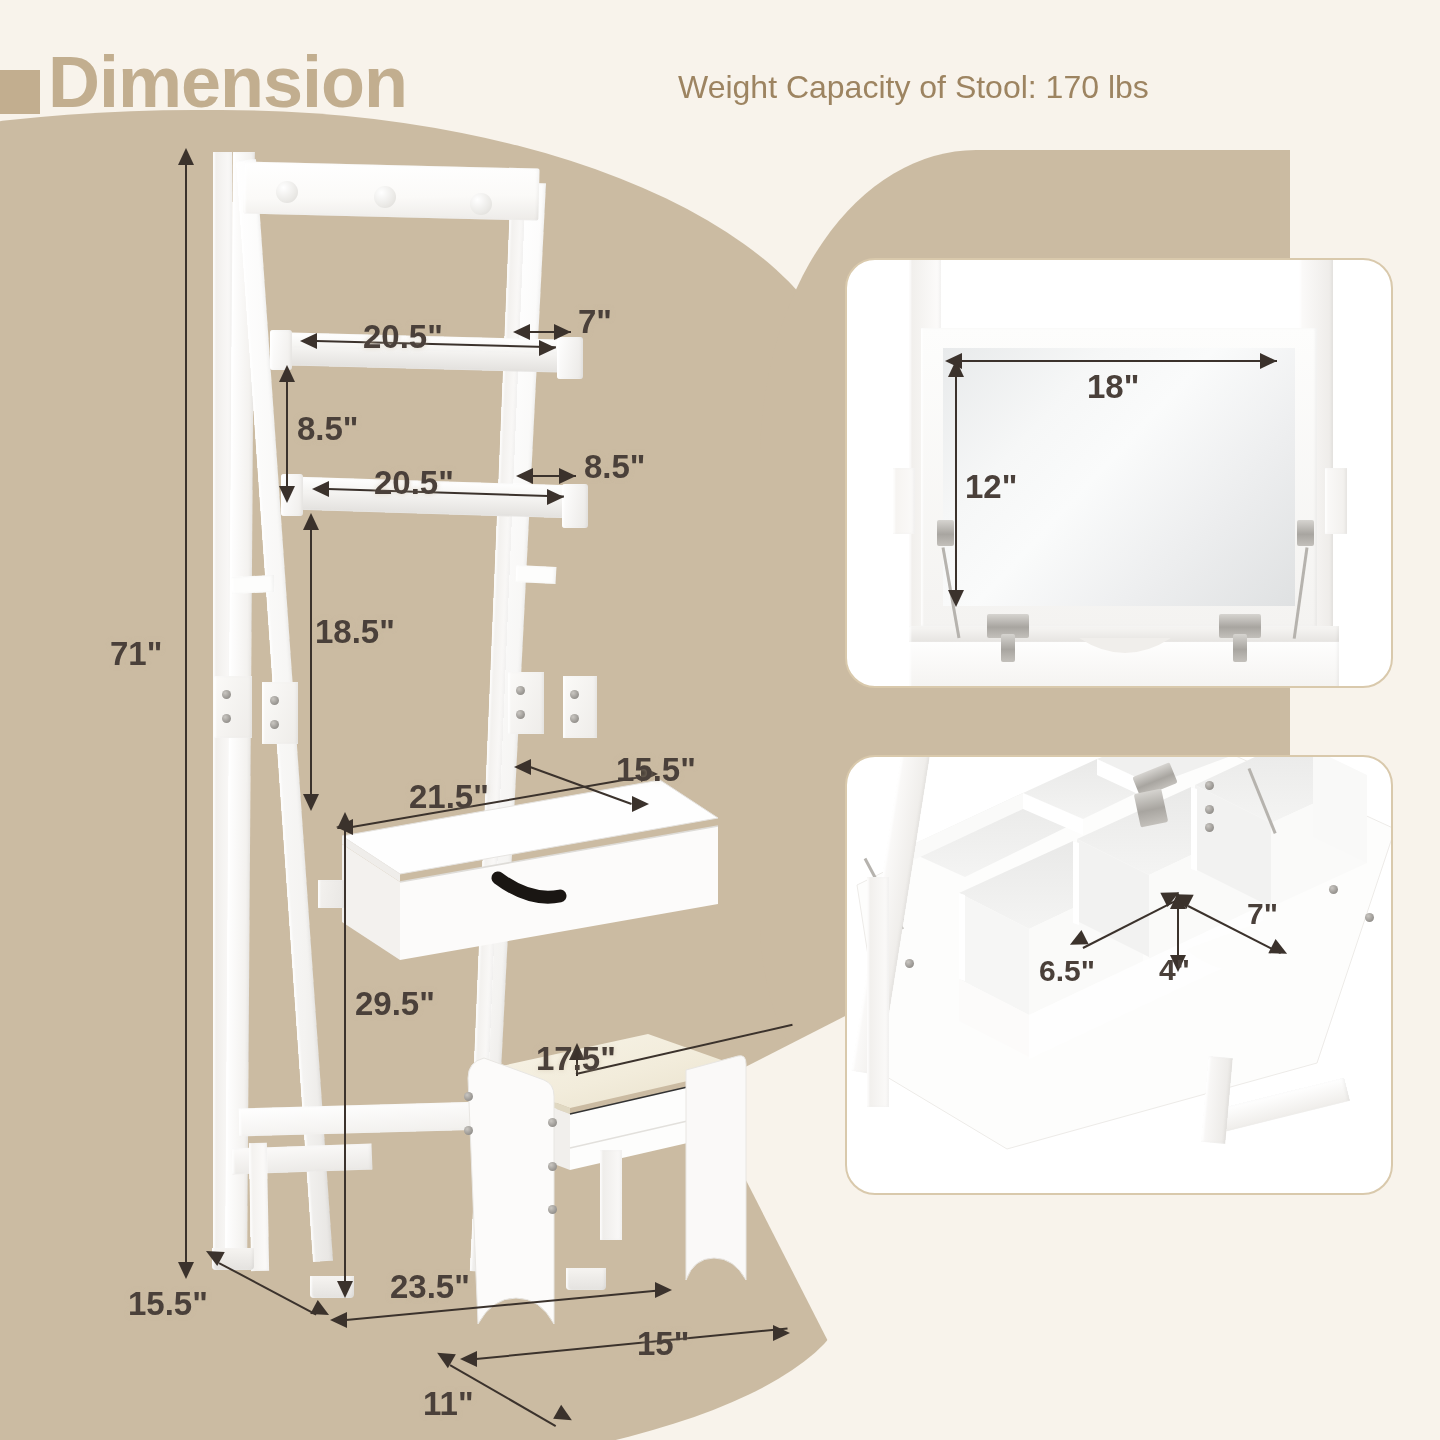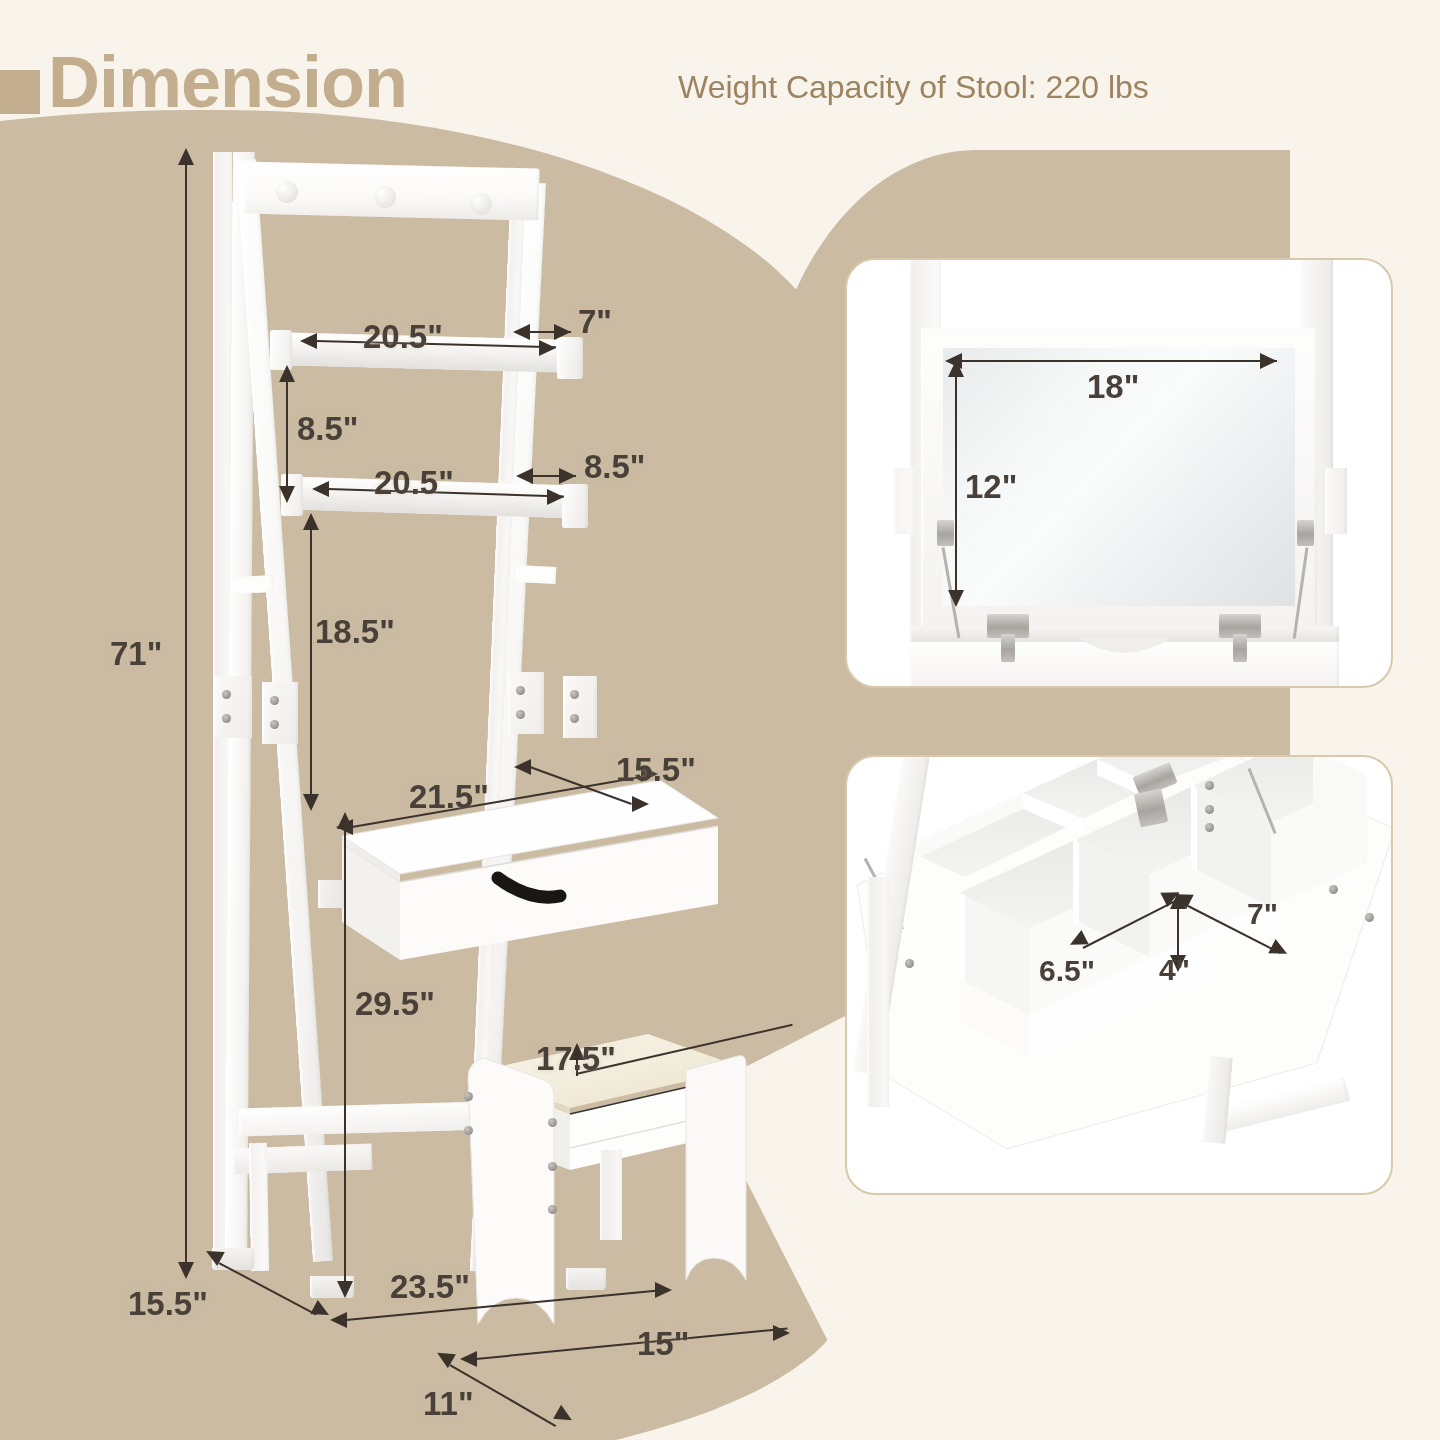--- a/index.html
+++ b/index.html
@@ -122,21 +122,21 @@
 
   <div class="bg-tan"></div>
   <div class="bg-tan-2"></div>
   <div class="bg-cream-cut"></div>
   <div class="bg-cream-right"></div>
 
   <div class="header">
     <div class="title-bullet"></div>
     <div class="title-text">Dimension</div>
     <div class="capacity">
-      <div>Weight Capacity of Stool: 220 lbs</div>
+      <div>Weight Capacity of Stool: 170 lbs</div>
     </div>
   </div>
 
   <div>
 
     <div class="wood" style="left:213px; top:152px; width:19px; height:1110px; background:linear-gradient(90deg,#EFEDEA,#FBFAF9);"></div>
     <div class="wood" style="left:229px; top:152px; width:22px; height:1110px;
                 transform:skewX(-0.4deg); background:linear-gradient(90deg,#FFFFFF,#F1EFEC);"></div>
 
     <div class="wood shade" style="left:236px; top:160px; width:20px; height:1104px;

